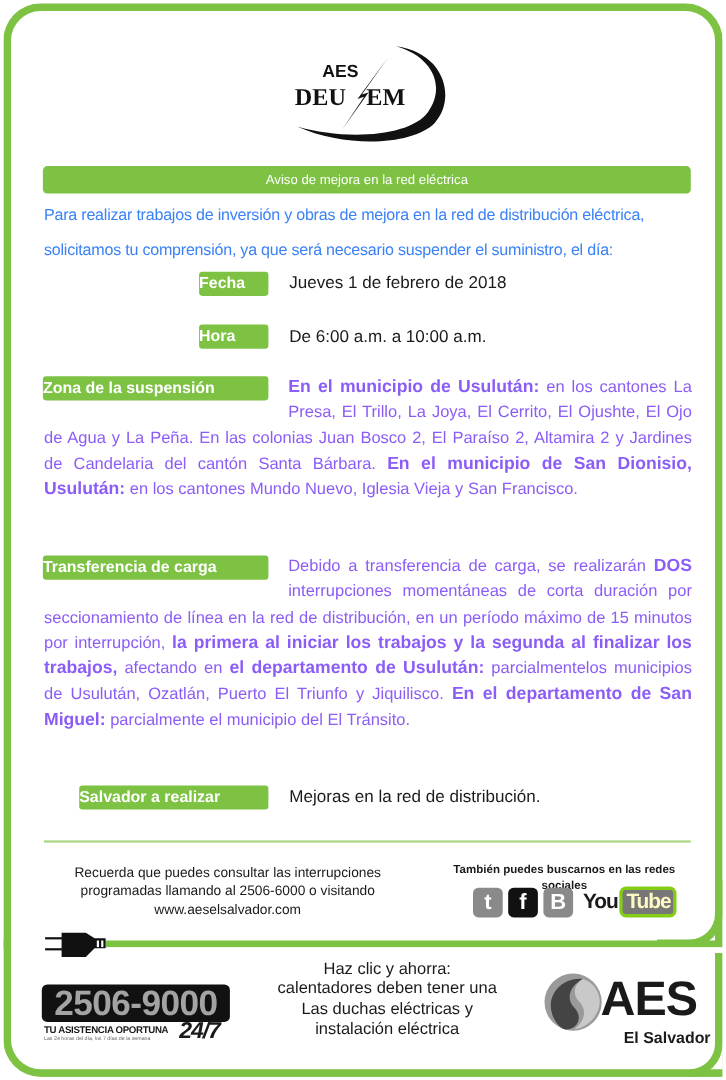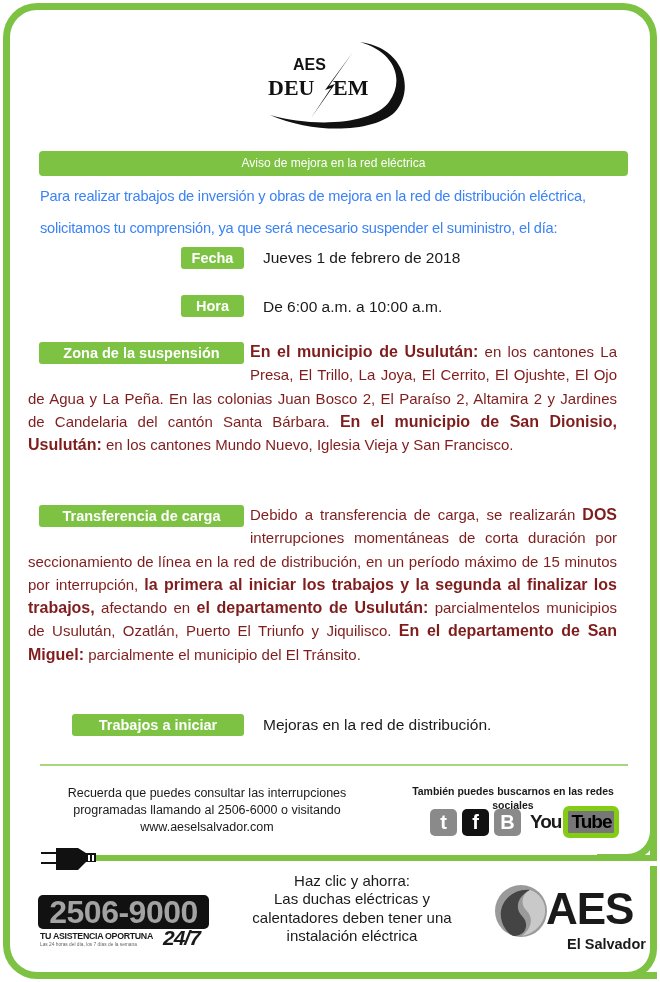--- a/index.html
+++ b/index.html
@@ -37,49 +37,49 @@
   }
   .intro {
     position: absolute; left: 40px; top: 180px; width: 592px;
     font-family: "Liberation Sans", sans-serif; font-size: 14.6px; line-height: 32px; color: #3b82f6;
     letter-spacing: -0.2px;
   }
 
   .tag {
     position: absolute; height: 22px; background: #7dc243; border-radius: 3px; color: #fff;
     font-family: "Liberation Sans", sans-serif; font-weight: bold; font-size: 14.5px;
-    line-height: 22px; text-align: center;
+    line-height: 22px; text-align: left;
   }
   .value {
     position: absolute; font-family: "Liberation Sans", sans-serif; font-size: 15.5px; line-height: 22px;
   }
 
   .para {
-    position: absolute; left: 28px; width: 589px;
+    position: absolute; left: 40px; width: 589px;
     font-family: "Liberation Sans", sans-serif; font-size: 15px; line-height: 23.3px;
-    text-align: justify; color: #7f1d1d;
+    text-align: justify; color: #8b5cf6;
   }
   .para b { font-weight: bold; font-size: 16px; }
   .indent-float { float: left; width: 222px; height: 44px; }
 
   .divider { position: absolute; left: 40px; top: 764px; width: 588px; height: 2px; background: #a8d57f; }
 
   .contact-text {
     position: absolute; left: 36px; top: 785px; width: 342px; text-align: center;
     font-family: "Liberation Sans", sans-serif; font-size: 12.5px; line-height: 17px;
   }
   .social-title {
     position: absolute; left: 393px; top: 784px; width: 240px; text-align: center;
     font-family: "Liberation Sans", sans-serif; font-size: 10.5px; font-weight: bold; line-height: 14px;
   }
   .social-icons { position: absolute; left: 430px; top: 806px; display: flex; gap: 5px; align-items: center; }
   .sicon { width: 27px; height: 27px; border-radius: 5px; display: flex; align-items: center; justify-content: center;
            font-family: "Liberation Sans", sans-serif; font-weight: bold; color: #fff; font-size: 20px; }
   .yt { display: flex; align-items: center; margin-left: 4px; font-family: "Liberation Sans", sans-serif; font-weight: bold; font-size: 19px; letter-spacing: -1px; }
-  .yt .tube { background: #777; color: #000000; border-radius: 6px; padding: 0 3px; margin-left: 2px; border: 5px solid #84cc16; }
+  .yt .tube { background: #777; color: #fef9c3; border-radius: 6px; padding: 0 3px; margin-left: 2px; border: 3px solid #84cc16; }
 
   .phone-box {
     position: absolute; left: 38px; top: 895px; width: 171px; height: 34px; background: #111; border-radius: 5px;
     color: #a3a3a3; font-family: "Liberation Sans", sans-serif; font-weight: bold; font-size: 32px; line-height: 34px;
     text-align: center; letter-spacing: -0.5px;
   }
   .assist { position: absolute; left: 40px; top: 931px; font-family: "Liberation Sans", sans-serif; font-weight: bold; font-size: 8.8px; letter-spacing: -0.3px; }
   .assist-sub { position: absolute; left: 40px; top: 942px; font-family: "Liberation Sans", sans-serif; font-size: 4.8px; color: #666; }
   .twentyfour { position: absolute; left: 163px; top: 926px; font-family: "Liberation Sans", sans-serif; font-weight: bold; font-size: 21px; font-style: italic; letter-spacing: -1px; }
 
@@ -119,21 +119,21 @@
 <div class="tag" style="left:39px; top:342px; width:205px;">Zona de la suspensión</div>
 <div class="para" style="top:340px;">
   <span class="indent-float"></span><b>En el municipio de Usulután:</b><span> en los cantones La Presa, El Trillo, La Joya, El Cerrito, El Ojushte, El Ojo de Agua y La Peña. En las colonias Juan Bosco 2, El Paraíso 2, Altamira 2 y Jardines de Candelaria del cantón Santa Bárbara. </span><b>En el municipio de San Dionisio, Usulután:</b><span> en los cantones Mundo Nuevo, Iglesia Vieja y San Francisco.</span>
 </div>
 
 <div class="tag" style="left:39px; top:505px; width:205px;">Transferencia de carga</div>
 <div class="para" style="top:503px;">
   <span class="indent-float"></span><span>Debido a transferencia de carga, se realizarán </span><b>DOS</b><span> interrupciones momentáneas de corta duración  por seccionamiento de línea en la red de distribución, en un período máximo de 15 minutos por interrupción, </span><b>la primera al iniciar los trabajos y la segunda al finalizar los trabajos,</b><span> afectando en </span><b>el departamento de Usulután:</b><span> parcialmentelos municipios de Usulután, Ozatlán, Puerto El Triunfo y Jiquilisco. </span><b>En el departamento de San Miguel:</b><span> parcialmente el municipio del El Tránsito.</span>
 </div>
 
-<div class="tag" style="left:72px; top:714px; width:172px;">Trabajos a iniciar</div>
+<div class="tag" style="left:72px; top:714px; width:172px;">Salvador a realizar</div>
 <div class="value" style="left:263px; top:714px;">Mejoras en la red de distribución.</div>
 
 <div class="divider"></div>
 
 <div class="contact-text">
   <div>Recuerda que puedes consultar las interrupciones</div>
   <div>programadas llamando al 2506-6000 o visitando</div>
   <div>www.aeselsalvador.com</div>
 </div>
 
@@ -165,22 +165,22 @@
   </svg>
 </div>
 
 <div class="phone-box">2506-9000</div>
 <div class="assist">TU ASISTENCIA OPORTUNA</div>
 <div class="assist-sub">Las 24 horas del día, los 7 días de la semana</div>
 <div class="twentyfour">24/7</div>
 
 <div class="tip">
   <div>Haz clic y ahorra:</div>
+  <div>calentadores deben tener una</div>
   <div>Las duchas eléctricas y</div>
-  <div>calentadores deben tener una</div>
   <div>instalación eléctrica</div>
 </div>
 
 <div style="position:absolute; left:492px; top:882px; width:58px; height:58px;">
   <svg width="58" height="58" viewBox="0 0 58 58">
     <circle cx="29" cy="29" r="26" fill="#9a9a9a"></circle>
     <path d="M10 40 C4 22 20 6 38 8 C26 14 22 26 30 34 C38 42 34 54 22 54 C16 52 12 46 10 40 Z" fill="#444"></path>
     <path d="M38 8 C50 12 56 24 52 36 C48 46 40 52 30 54 C40 46 42 36 34 28 C28 22 30 12 38 8 Z" fill="#c9c9c9"></path>
   </svg>
 </div>

